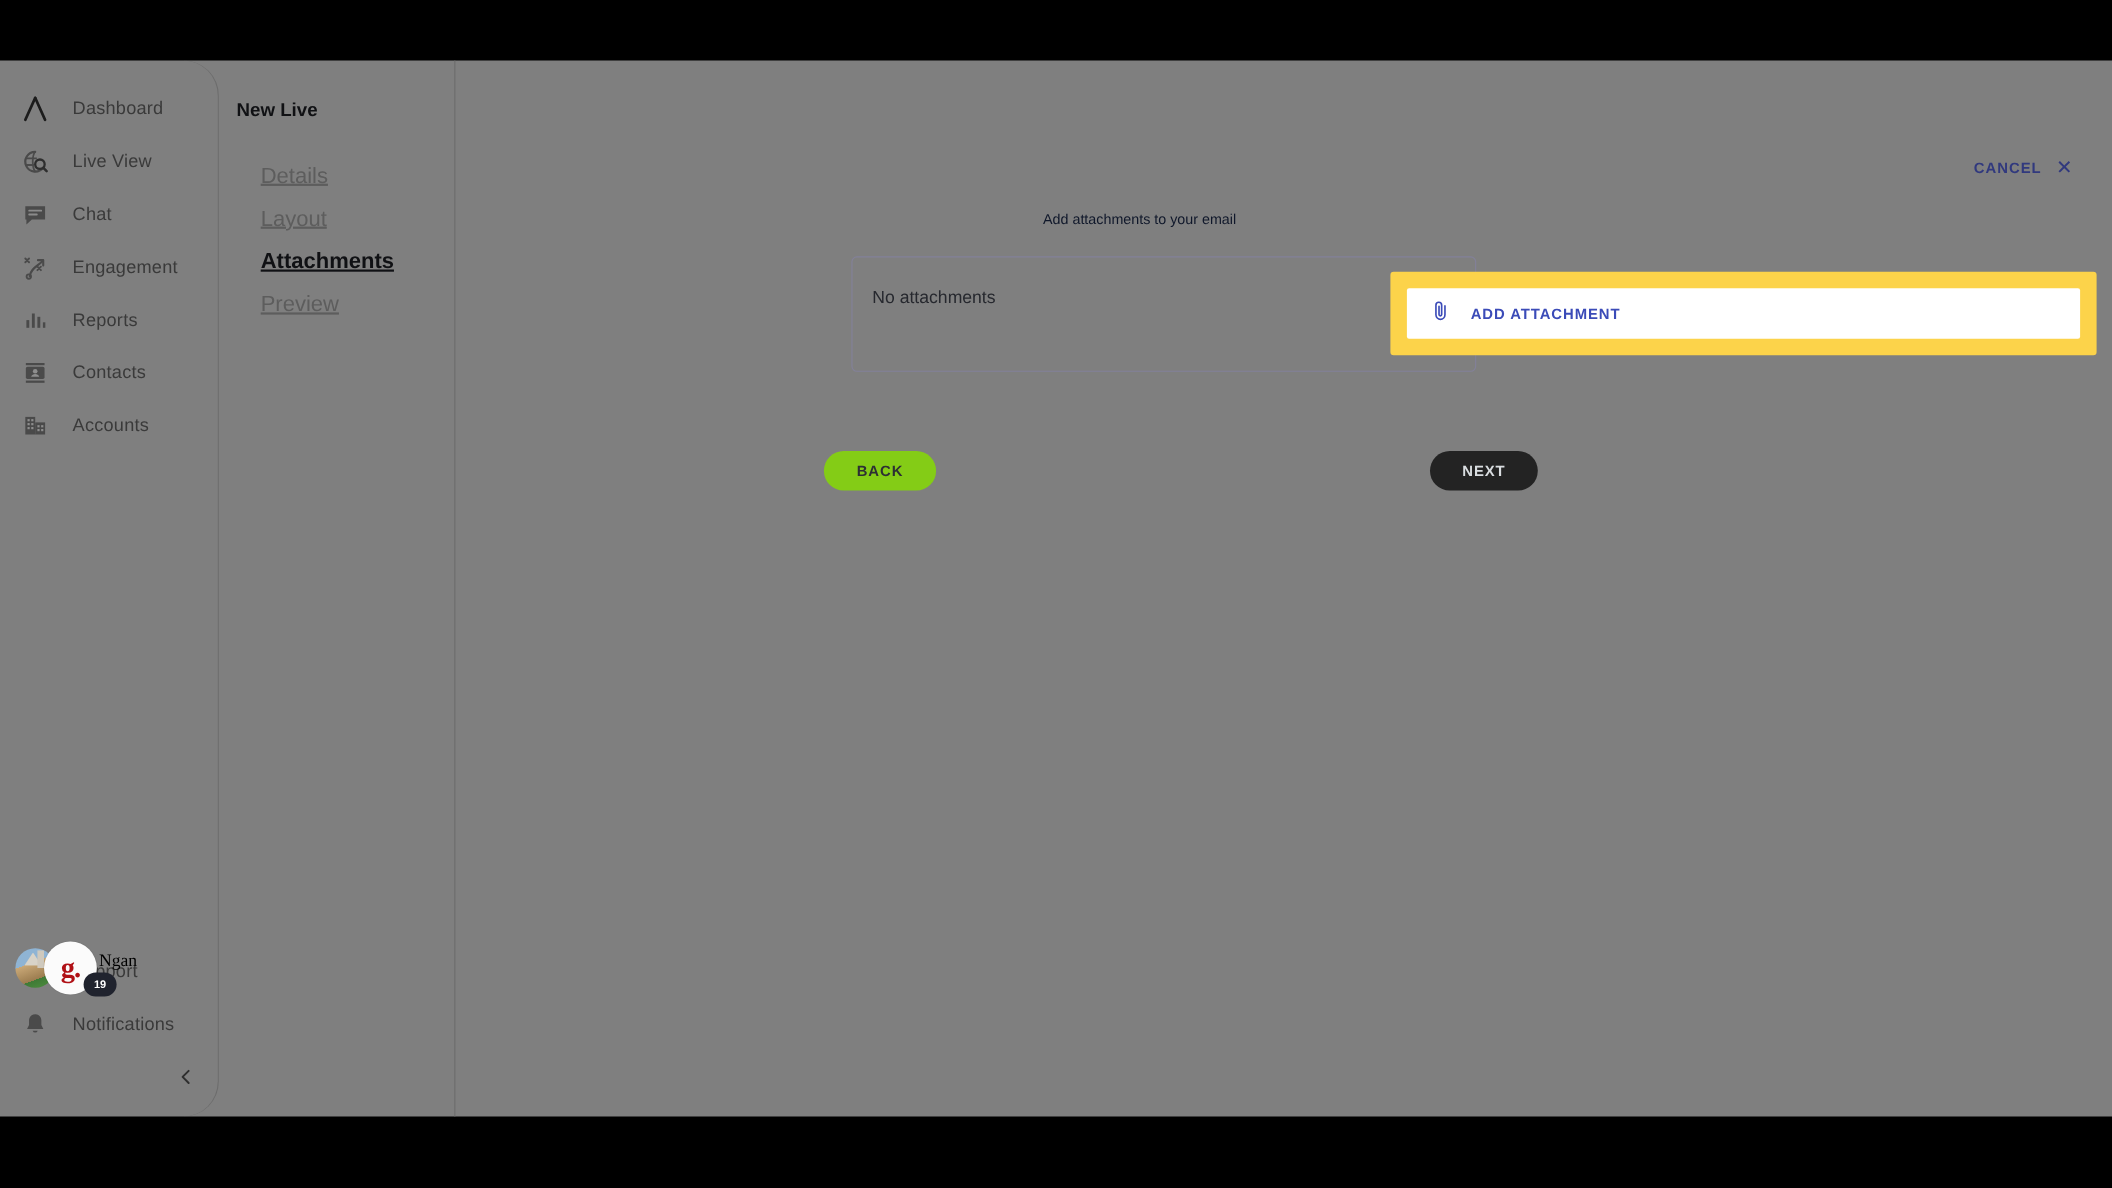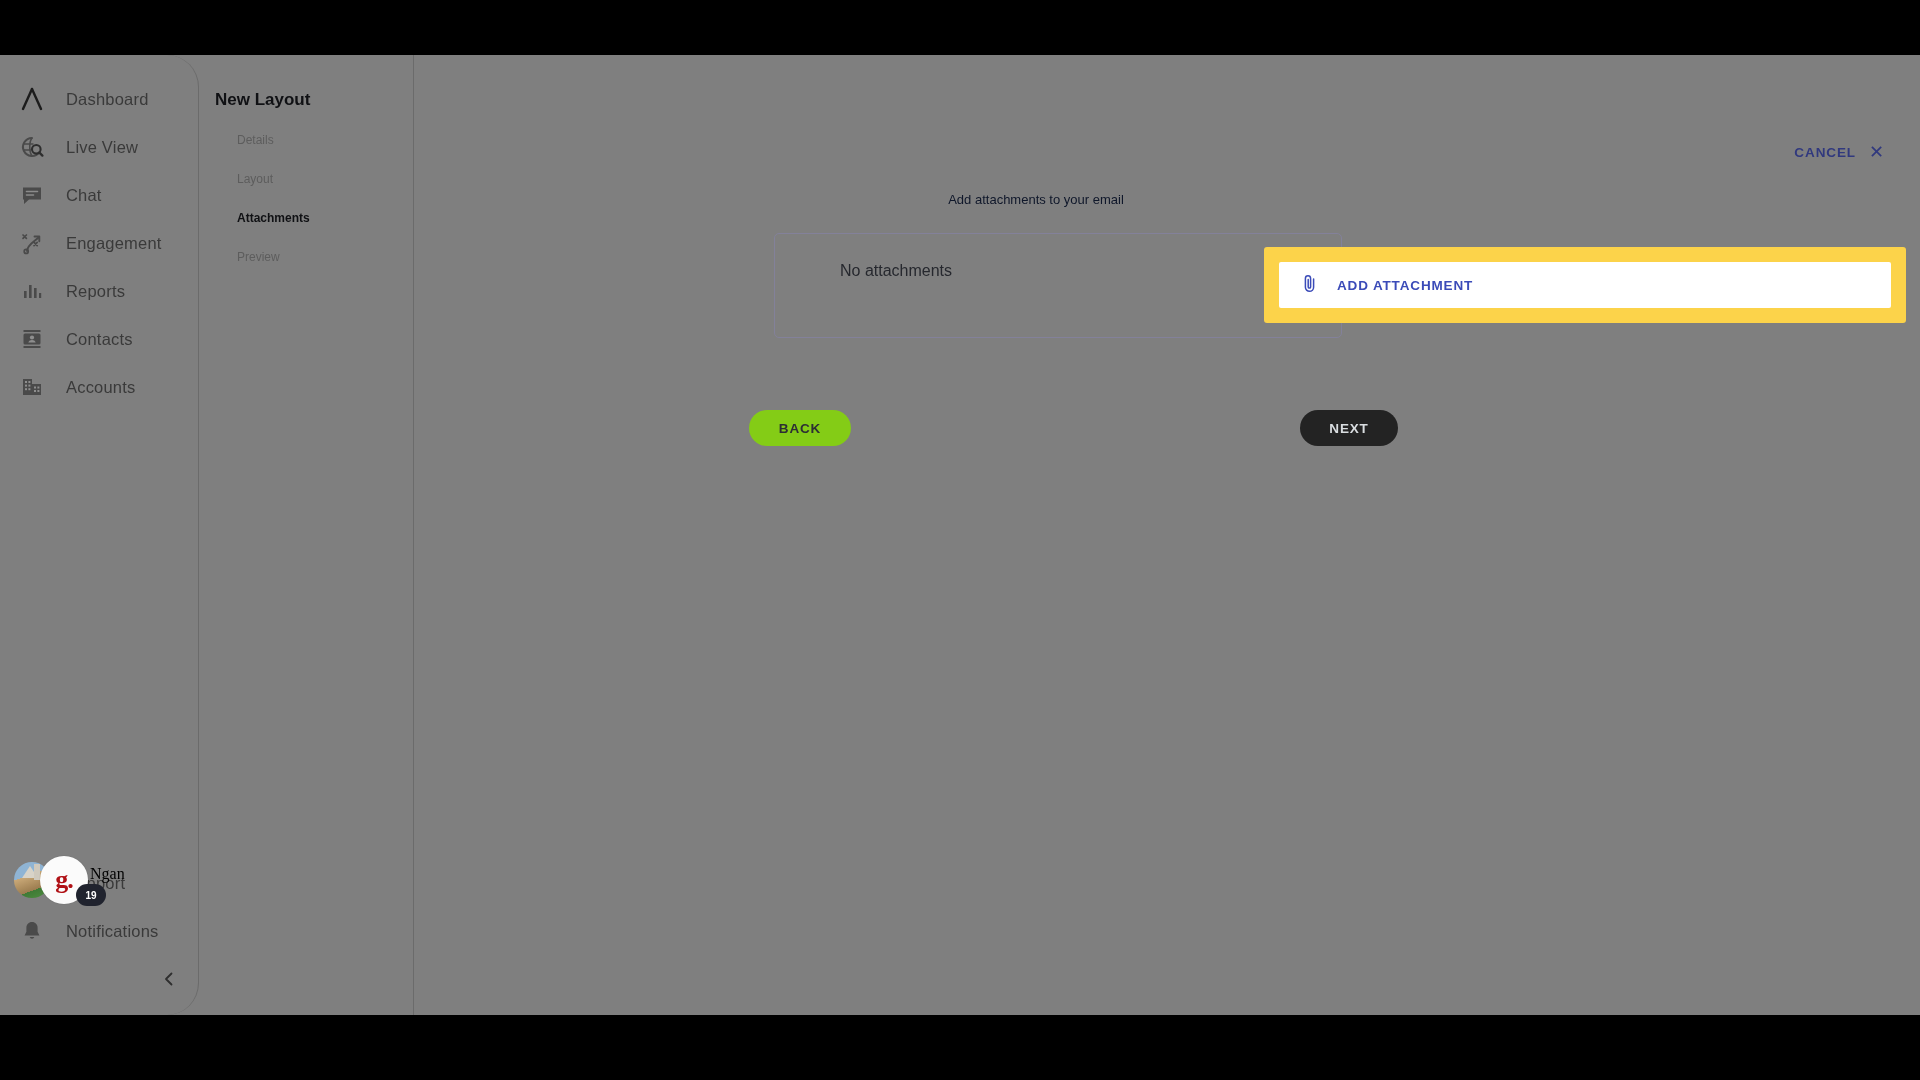--- a/index.html
+++ b/index.html
@@ -105,23 +105,23 @@
     position:absolute; left:200px; top:0;
     width:214px; height:960px;
     border-right:1px solid #6b6b6b;
   }
   #wizard-title{
     position:absolute; left:15px; top:35px;
     font-size:17px; font-weight:700; color:#101114;
   }
   #wizard-steps{ position:absolute; left:15px; top:78px; width:190px; }
   .wizard-step{
-    height:39px; display:flex; align-items:flex-start;
+    height:39px; display:flex; align-items:flex-end;
     padding-left:22px;
-    font-size:12px; color:#5d5d5d; cursor:pointer;
+    font-size:20px; color:#5d5d5d; cursor:pointer;text-decoration:underline;
   }
   .wizard-step.active{ color:#101114; font-weight:700; }
 
   
   #main-content{
     position:absolute; left:415px; top:0;
     width:1505px; height:1075px;
   }
   #cancel-btn{
     position:absolute; right:35px; top:88px;
@@ -140,21 +140,21 @@
     font-size:13px; color:#0f172a;
   }
   #attachments-box{
     position:absolute; left:359px; top:178px;
     width:568px; height:105px;
     border:1px solid #83819a;
     border-radius:5px;
   }
   #attachments-empty{
     position:absolute; left:18px; top:28px;
-    font-size:16px; color:#26282e;margin-left:47px;
+    font-size:16px; color:#26282e;
   }
 
   
   #highlight-ring{
     position:absolute; left:849px; top:192px;
     width:642px; height:76px;
     background:#fcd council;
     background:#fcd34a;
     border-radius:3px;
     padding:15px;
@@ -319,21 +319,21 @@
     </div>
 
     <div id="collapse-btn">
       <svg width="16" height="16" viewBox="0 0 16 16">
           <path d="M10.5 2.5 L5 8 l5.5 5.5" stroke="#2e2e2e" stroke-width="1.8" fill="none" stroke-linecap="round" stroke-linejoin="round"></path>
         </svg>
     </div>
   </nav>
 
   <aside id="wizard-panel">
-    <div id="wizard-title">New Layout</div>
+    <div id="wizard-title">New Live</div>
     <div id="wizard-steps">
       <div class="wizard-step">
         <span>Details</span>
       </div>
       <div class="wizard-step">
         <span>Layout</span>
       </div>
       <div class="wizard-step active">
         <span>Attachments</span>
       </div>

